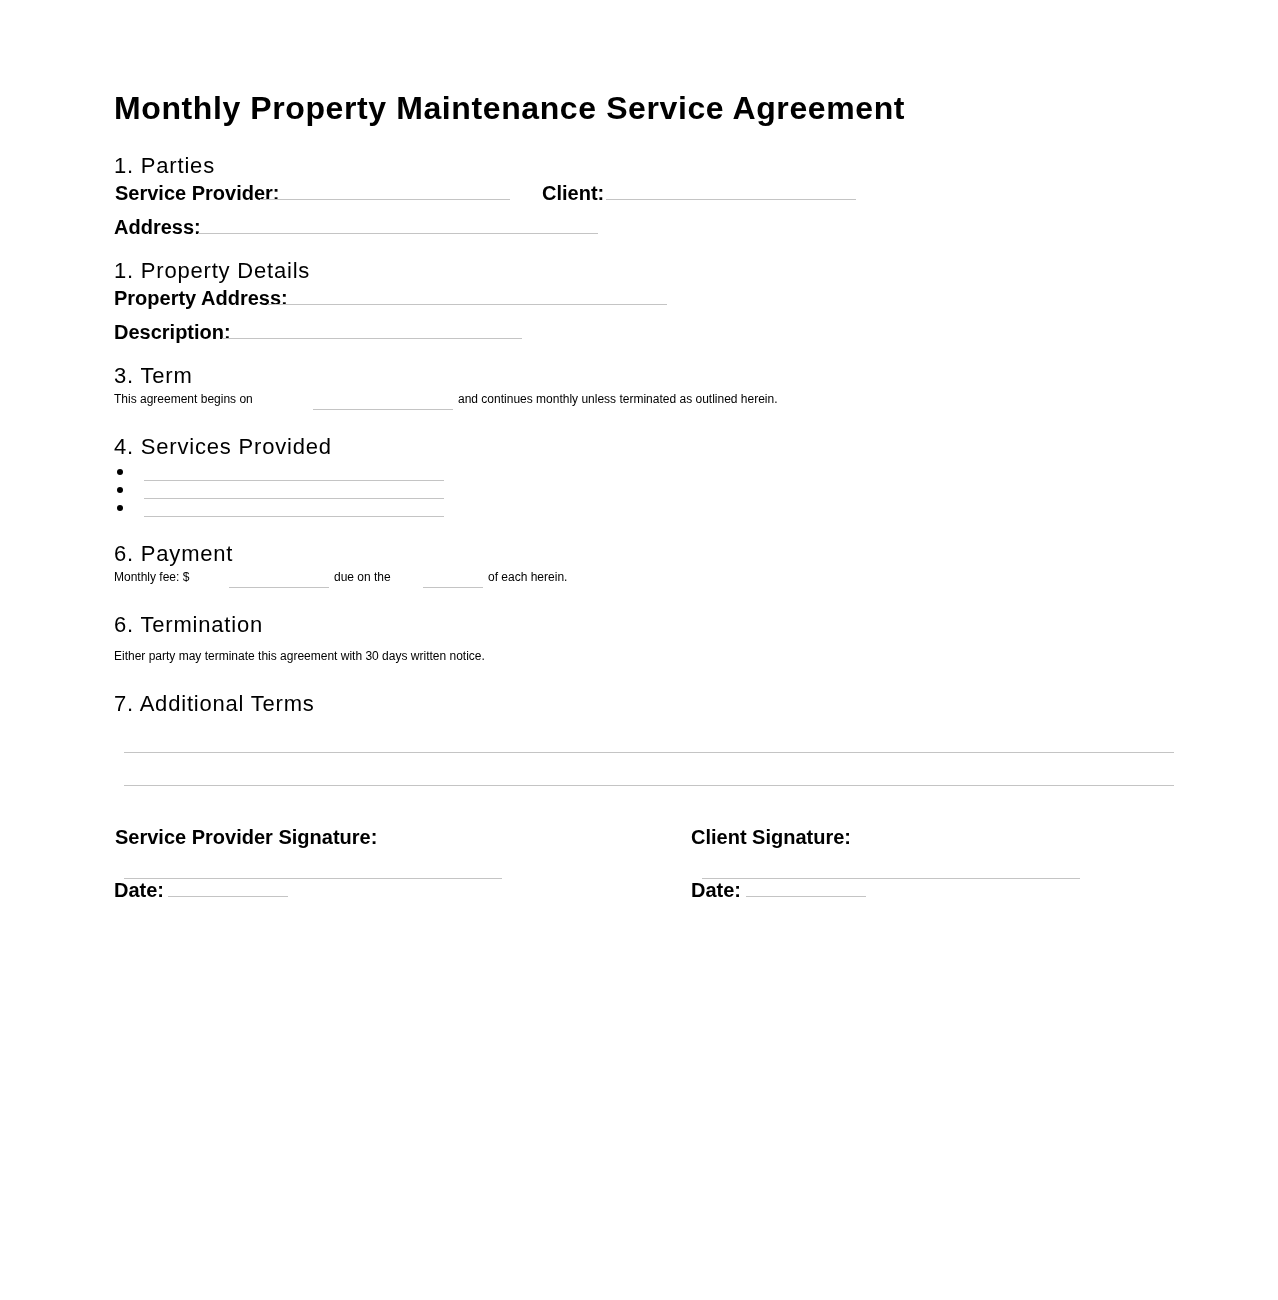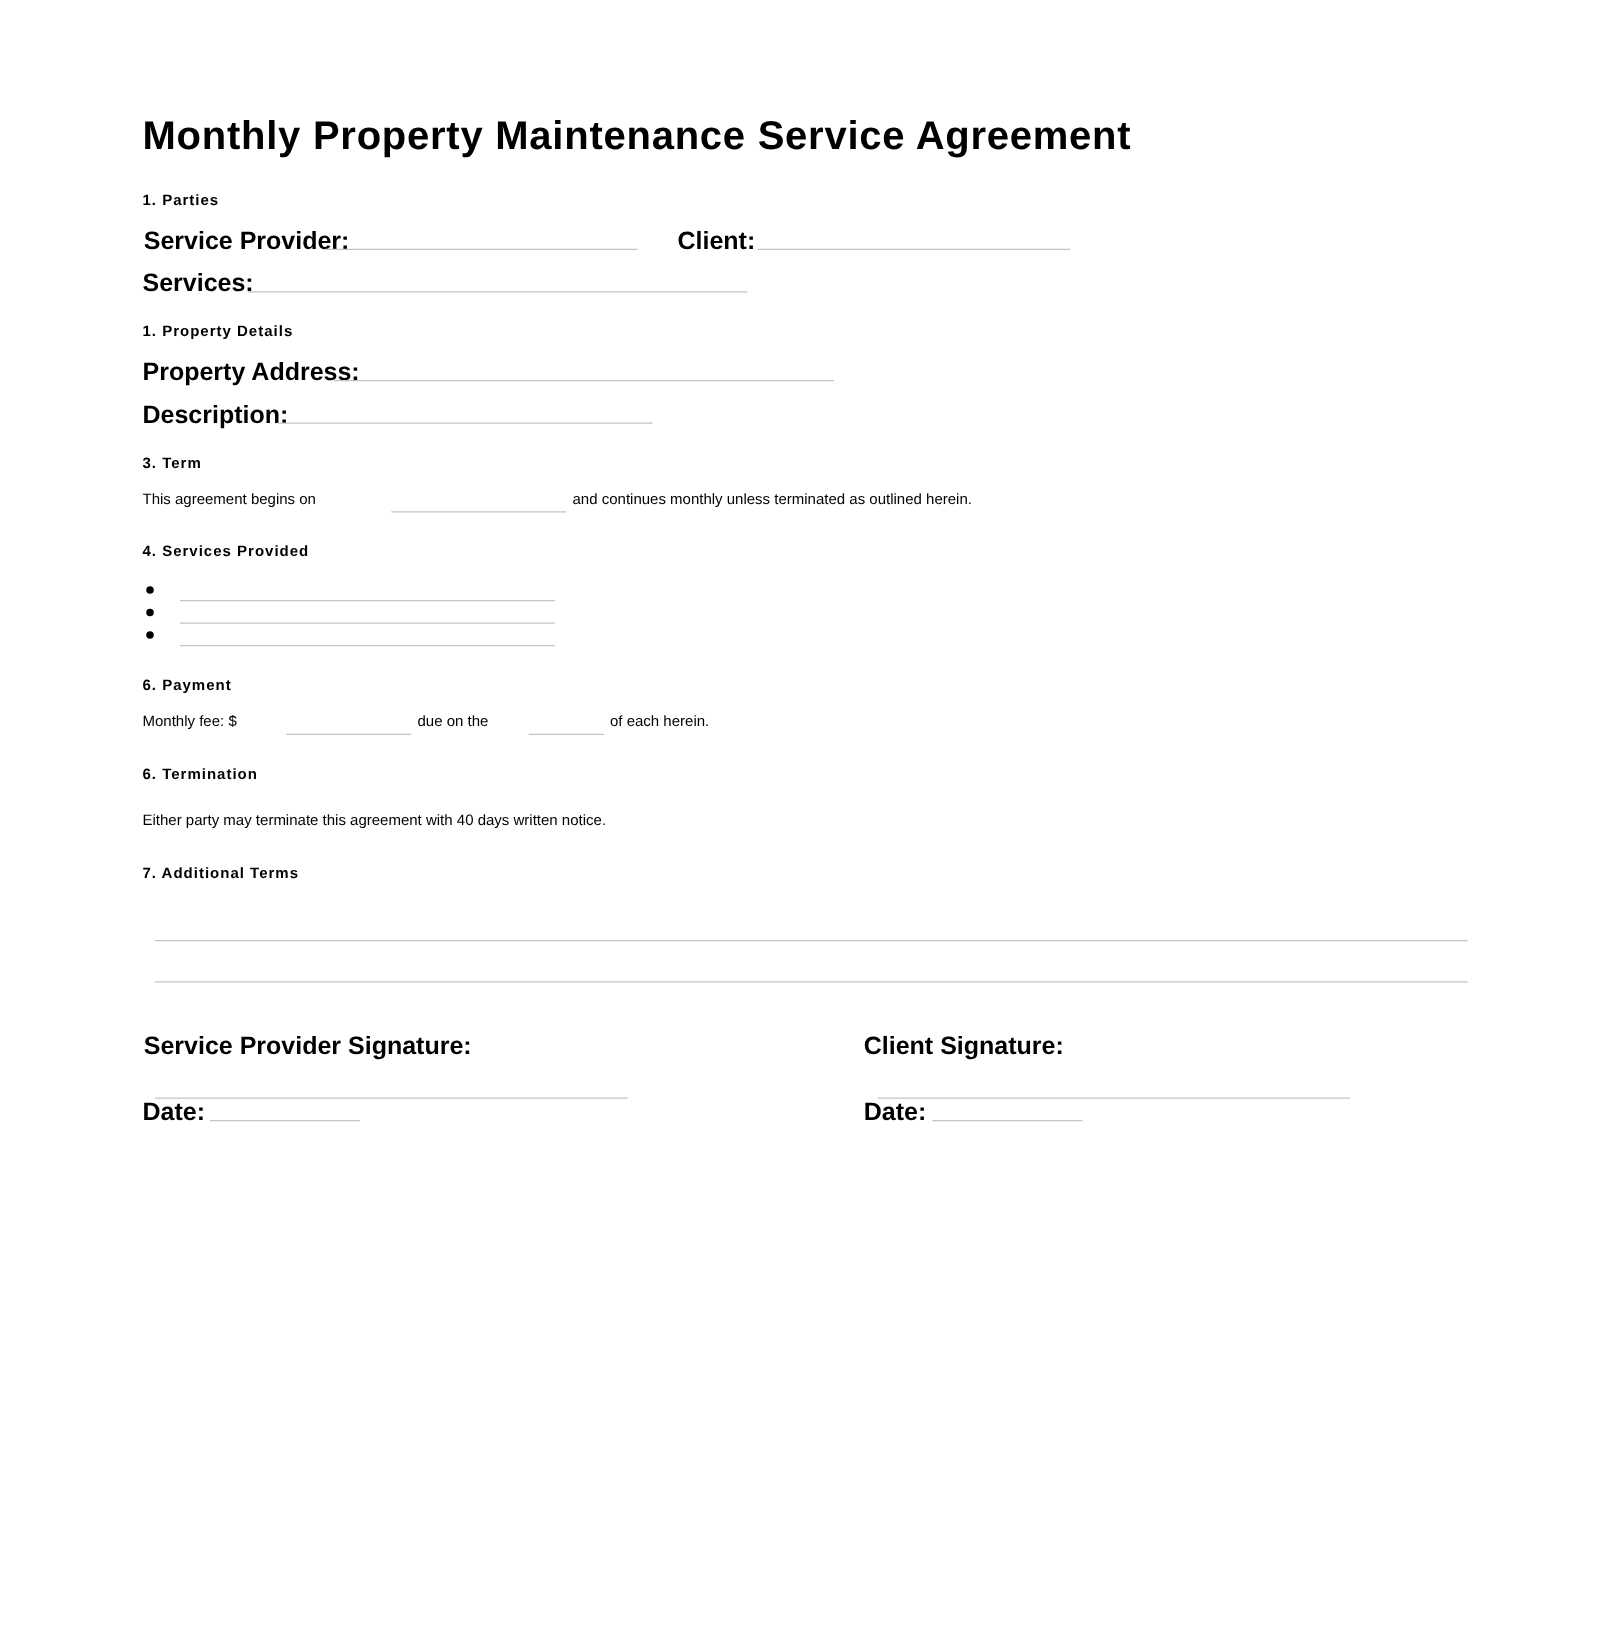--- a/index.html
+++ b/index.html
@@ -2,41 +2,41 @@
 <html><head>
   <meta charset="utf-8">
   <style>
     html, body { margin: 0; padding: 0; background: #ffffff; }
     body {
       width: 1278px; height: 1300px; position: relative;
       font-family: "Liberation Sans", sans-serif; color: #000;
     }
     .abs { position: absolute; }
     .title { left: 114px; top: 90px; font-size: 32px; font-weight: bold; letter-spacing: 0.6px; margin: 0; white-space: nowrap; }
-    .h2 { font-size: 12px; font-weight: bold; letter-spacing: 0.8px; margin: 0; white-space: nowrap; }
+    .h2 { font-size: 22px; font-weight: normal; letter-spacing: 0.8px; margin: 0; white-space: nowrap; }
     .lbl { font-size: 20px; font-weight: bold; white-space: nowrap; }
     .txt { font-size: 12px; white-space: nowrap; }
     .line { position: absolute; height: 0; border-top: 1px solid #c4c4c4; }
     .bullet { position: absolute; width: 6px; height: 6px; border-radius: 50%; background: #000; }
     input.blank {
       position: absolute; border: none; border-bottom: 1px solid #c4c4c4; background: transparent;
       outline: none; padding: 0; margin: 0; font-family: "Liberation Sans", sans-serif; font-size: 15px;
     }
   </style>
 </head>
 <body>
 
 <h1 class="abs title">Monthly Property Maintenance Service Agreement</h1>
 
 <h2 class="abs h2" style="left:114px; top:153px;">1. Parties</h2>
 <span class="abs lbl" style="left:115px; top:182px;">Service Provider:</span>
 <input class="blank" type="text" style="left: 260px; top: 180px; width: 250px; height: 19px;" value="">
 <span class="abs lbl" style="left:542px; top:182px;">Client:</span>
 <input class="blank" type="text" style="left: 606px; top: 180px; width: 250px; height: 19px;" value="">
-<span class="abs lbl" style="left:114px; top:216px;">Services:</span>
+<span class="abs lbl" style="left:114px; top:216px;">Address:</span>
 <input class="blank" type="text" style="left: 198px; top: 214px; width: 400px; height: 19px;" value="">
 
 <h2 class="abs h2" style="left:114px; top:258px;">1. Property Details</h2>
 <span class="abs lbl" style="left:114px; top:287px;text-align:right;">Property Address:</span>
 <input class="blank" type="text" style="left: 267px; top: 285px; width: 400px; height: 19px;" value="">
 <span class="abs lbl" style="left:114px; top:321px;">Description:</span>
 <input class="blank" type="text" style="left: 222px; top: 319px; width: 300px; height: 19px;" value="">
 
 <h2 class="abs h2" style="left:114px; top:363px;">3. Term</h2>
 <span class="abs txt" style="left:114px; top:392px;">This agreement begins on</span>
@@ -52,21 +52,21 @@
 <input class="blank" type="text" style="left: 144px; top: 498px; width: 300px; height: 18px;" value="">
 
 <h2 class="abs h2" style="left:114px; top:541px;">6. Payment</h2>
 <span class="abs txt" style="left:114px; top:570px;">Monthly fee: $</span>
 <input class="blank" type="text" style="left: 229px; top: 568px; width: 100px; height: 19px;" value="">
 <span class="abs txt" style="left:334px; top:570px;">due on the</span>
 <input class="blank" type="text" style="left: 423px; top: 568px; width: 60px; height: 19px;" value="">
 <span class="abs txt" style="left:488px; top:570px;">of each herein.</span>
 
 <h2 class="abs h2" style="left:114px; top:612px;">6. Termination</h2>
-<span class="abs txt" style="left:114px; top:649px;">Either party may terminate this agreement with 40 days written notice.</span>
+<span class="abs txt" style="left:114px; top:649px;">Either party may terminate this agreement with 30 days written notice.</span>
 
 <h2 class="abs h2" style="left:114px; top:691px;">7. Additional Terms</h2>
 <input class="blank" type="text" style="left: 124px; top: 728px; width: 1050px; height: 24px;" value="">
 <input class="blank" type="text" style="left: 124px; top: 761px; width: 1050px; height: 24px;" value="">
 
 <span class="abs lbl" style="left:115px; top:826px;">Service Provider Signature:</span>
 <div class="line" style="left:124px; top:878px; width:378px;"></div>
 <span class="abs lbl" style="left:114px; top:879px;">Date:</span>
 <input class="blank" type="text" style="left: 168px; top: 877px; width: 120px; height: 19px;">
 

